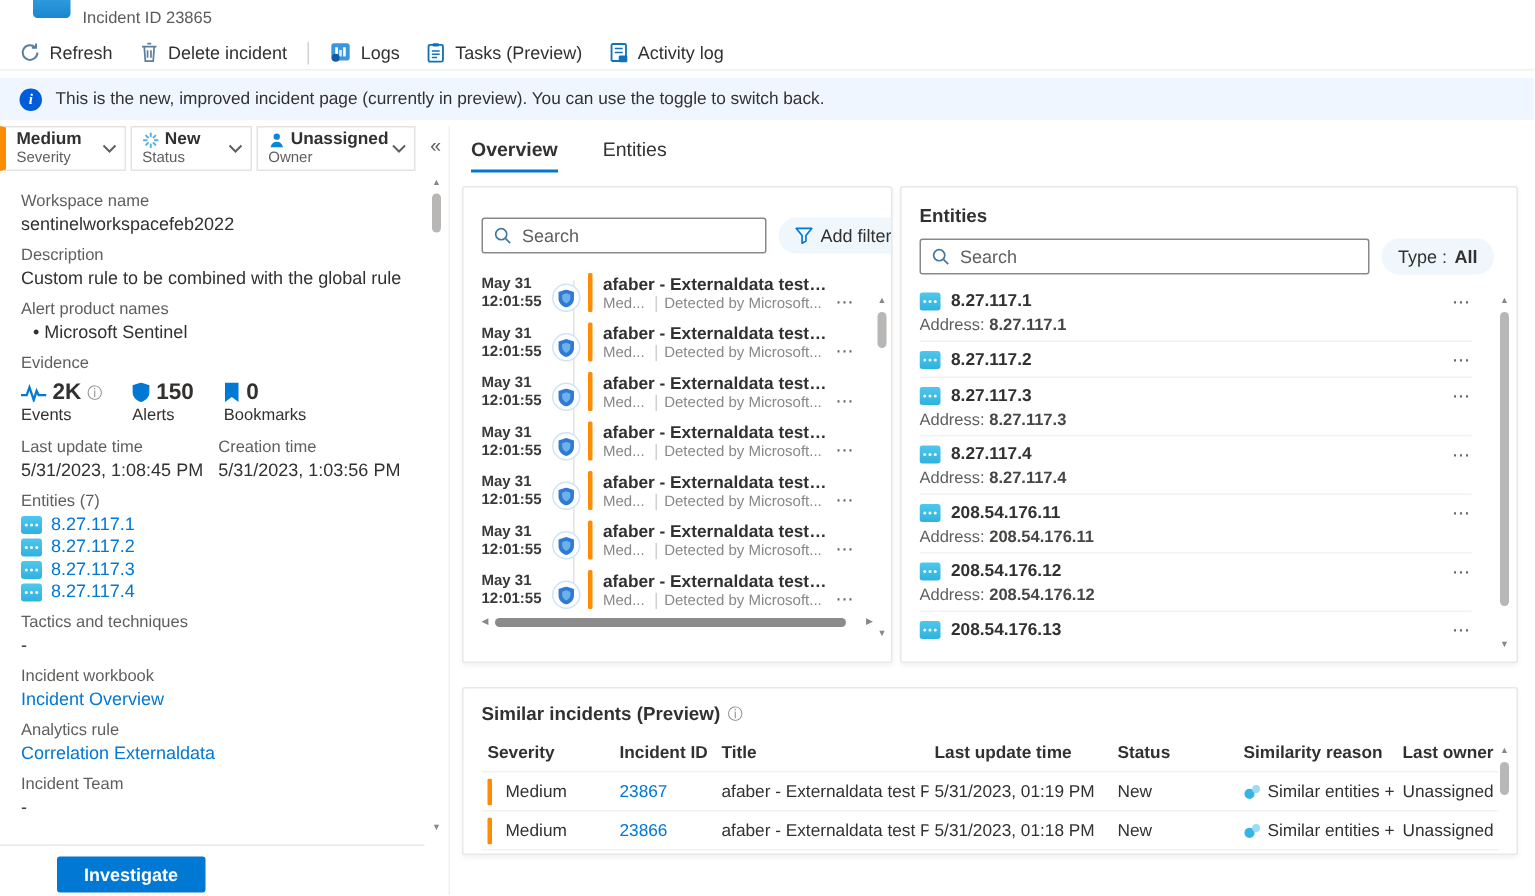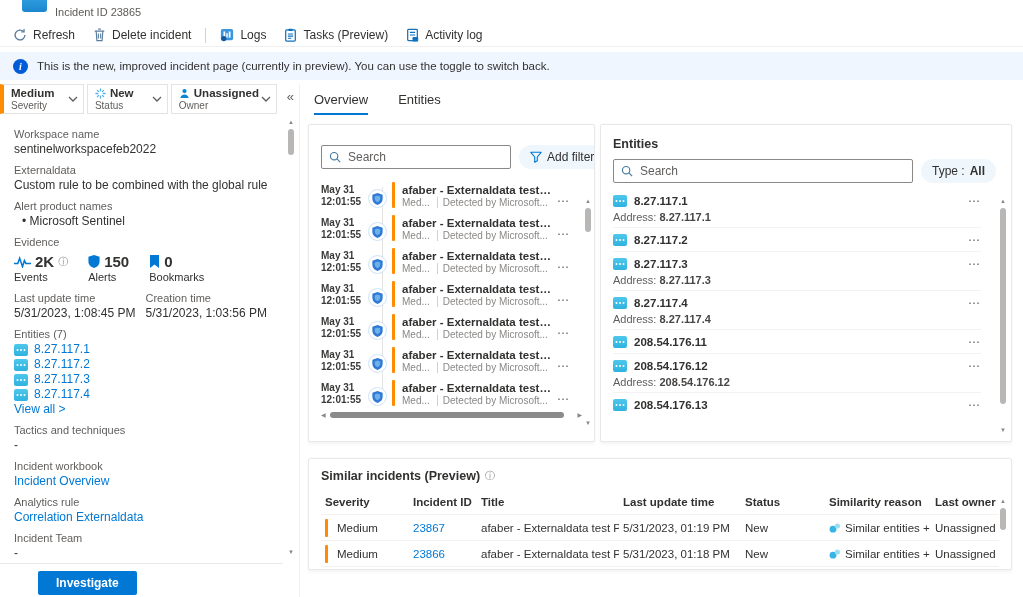--- a/index.html
+++ b/index.html
@@ -65,21 +65,21 @@
   .sb-thumb{width:6px;background:#b9b7b5;border-radius:3px;margin-top:2px}
   .sb-fill{flex:1}
   .sb-h{display:flex;align-items:center;height:12px;margin-top:3px;gap:4px}
   .sb-h .track{flex:1;height:7px;display:flex;align-items:center}
   .sb-h .hthumb{width:96%;height:6px;background:#8b8b8b;border-radius:3px}
 
   
   .main{position:absolute;left:300px;top:84px;right:0;bottom:0;background:#fff}
   .tabs{display:flex;gap:30px;padding:8px 0 0 14px}
   .tab{cursor:pointer;font-size:13px;padding-bottom:6px}
-  .tab.active{font-weight:normal;border-bottom:2.5px solid #0078d4}
+  .tab.active{font-weight:bold;border-bottom:2.5px solid #0078d4}
   .card{position:absolute;background:#fff;border:1px solid #e8e8e8;border-radius:2px;
         box-shadow:0 1.6px 3.6px rgba(0,0,0,.05);padding:12px;overflow:hidden}
   .card-title{font-size:12.5px;font-weight:bold;display:flex;align-items:center;gap:5px}
   .search-row{display:flex;gap:8px;margin-top:8px;align-items:center}
   .searchbox{flex:1;height:24px;border:1px solid #8a8886;border-radius:2px;display:flex;
              align-items:center;gap:7px;padding:0 7px;background:#fff}
   .searchbox input{border:none;outline:none;flex:1;font:12px "Liberation Sans",sans-serif;color:#323130;min-width:0}
   .searchbox input::placeholder{color:#605e5c}
   .pill{height:24px;border-radius:12px;background:#eff6fc;display:flex;align-items:center;gap:5px;
         padding:0 11px;font-size:12px;color:#323130;cursor:pointer;flex:none}
@@ -239,21 +239,21 @@
       </div>
       <span class="collapse">«</span>
     </div>
 
     <div class="props">
       <div class="sec">
           <div class="lbl">Workspace name</div>
         <div class="val">sentinelworkspacefeb2022</div>
         </div>
       <div class="sec">
-          <div class="lbl">Externaldata</div>
+          <div class="lbl">Description</div>
         <div class="val">Custom rule to be combined with the global rule</div>
         </div>
       <div class="sec">
           <div class="lbl">Alert product names</div>
         <div class="val bullet">•&nbsp;<span>Microsoft Sentinel</span></div>
         </div>
       <div class="sec">
           <div class="lbl">Evidence</div>
         <div class="ev-row">
           <div class="ev">
@@ -307,21 +307,20 @@
             <span class="link">8.27.117.2</span>
           </div>
         <div class="ent-link">
             <span class="ip-icon"></span>
             <span class="link">8.27.117.3</span>
           </div>
         <div class="ent-link">
             <span class="ip-icon"></span>
             <span class="link">8.27.117.4</span>
           </div>
-        <div class="val"><span class="link">View all &gt;</span></div>
       </div>
       <div class="sec">
           <div class="lbl">Tactics and techniques</div>
         <div class="val">-</div>
         </div>
       <div class="sec">
           <div class="lbl">Incident workbook</div>
         <div class="val"><span class="link">Incident Overview</span></div>
         </div>
       <div class="sec">
@@ -568,20 +567,21 @@
               <span class="tmore">⋯</span>
             </div>
           <div class="eaddr"><span>Address:</span> <span class="aval">8.27.117.4</span></div>
         </div>
         <div class="erow">
           <div class="erow-top">
               <span class="ip-icon"></span>
               <span class="ename">208.54.176.11</span>
               <span class="tmore">⋯</span>
             </div>
+          <div class="eaddr"><span>Address:</span> <span class="aval">208.54.176.11</span></div>
         </div>
         <div class="erow">
           <div class="erow-top">
               <span class="ip-icon"></span>
               <span class="ename">208.54.176.12</span>
               <span class="tmore">⋯</span>
             </div>
           <div class="eaddr"><span>Address:</span> <span class="aval">208.54.176.12</span></div>
         </div>
         <div class="erow">

